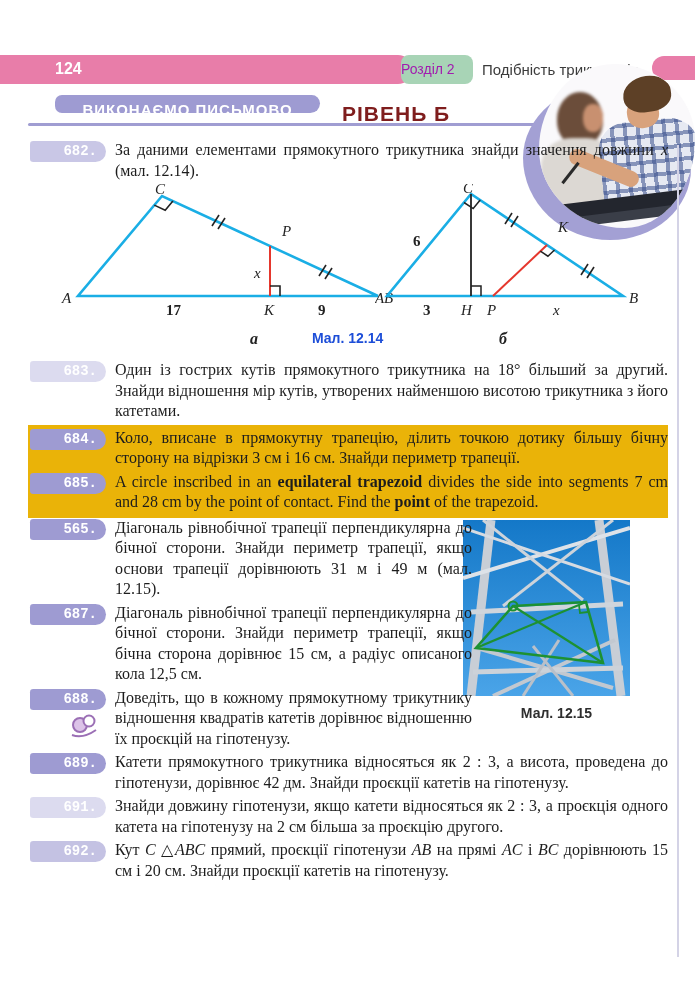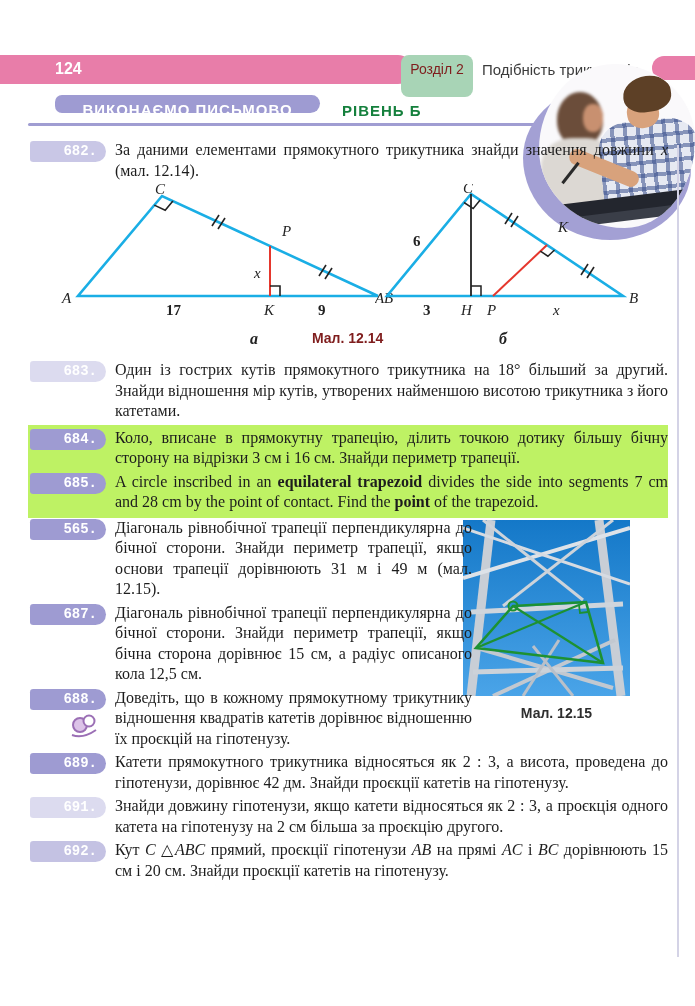--- a/index.html
+++ b/index.html
@@ -4,35 +4,35 @@
 <style>
   html,body{margin:0;padding:0;background:#fff;}
   .page{position:relative;width:695px;height:1006px;background:#fff;overflow:hidden;
         font-family:"Liberation Serif","DejaVu Serif",serif;color:#1d1d1d;}
 
   
   .hdr-bar{position:absolute;left:0;top:55px;width:412px;height:29px;
            background:#e87da9;border-radius:0 14px 14px 0;}
   .hdr-page-num{position:absolute;left:55px;top:60px;color:#fff;
                 font-family:"Liberation Sans",sans-serif;font-weight:bold;font-size:16px;}
-  .hdr-chapter{position:absolute;left:401px;top:55px;width:72px;height:42px;
-               background:#a8d4b6;border-radius:8px;color:#7f1d1d;text-align:center;
+  .hdr-chapter{position:absolute;left:401px;top:55px;width:72px;height:29px;
+               background:#a8d4b6;border-radius:8px;color:#a21caf;
                line-height:29px;font-family:"Liberation Sans",sans-serif;font-size:14px;}
   .hdr-title{position:absolute;left:482px;top:61px;color:#3c3c3c;
              font-family:"Liberation Sans",sans-serif;font-size:15px;}
   .hdr-pink-tab{position:absolute;right:0;top:56px;width:43px;height:24px;
                 background:#e87da9;border-radius:12px 0 0 12px;}
 
   
   .tab-main{position:absolute;left:55px;top:95px;width:265px;height:18px;
             background:#9e9bd2;border-radius:10px 12px 14px 10px;color:#fff;text-align:center;
             line-height:30px;font-family:"Liberation Sans",sans-serif;font-weight:bold;
             font-size:15px;letter-spacing:1px;}
-  .tab-level{position:absolute;left:342px;top:102px;color:#15803d;
-             font-family:"Liberation Sans",sans-serif;font-weight:bold;font-size:15px;letter-spacing:1px;}
+  .tab-level{position:absolute;left:342px;top:102px;color:#7f1d1d;
+             font-family:"Liberation Sans",sans-serif;font-weight:bold;font-size:21px;letter-spacing:1px;}
   .tab-line{position:absolute;left:28px;top:123px;width:532px;height:3px;
             background:#a09dd2;border-radius:2px;}
 
   
   .blob-wrap{position:absolute;right:-6px;top:64px;width:168px;height:172px;}
   .blob-back{position:absolute;left:-10px;top:18px;width:168px;height:158px;background:#a3a0d4;
              border-radius:55% 45% 48% 52% / 48% 55% 45% 52%;}
   .blob-photo{position:absolute;left:6px;top:0;width:156px;height:164px;background:#faf9fb;
               border-radius:48% 52% 45% 55% / 52% 46% 54% 48%;overflow:hidden;}
   .girl{position:absolute;left:0;top:0;width:100%;height:100%;filter:blur(1.6px);}
@@ -62,28 +62,28 @@
   
   .content{position:absolute;left:30px;top:140px;width:638px;}
   .problem{position:relative;padding-left:85px;margin-bottom:3px;
            font-size:16px;line-height:20.5px;text-align:justify;}
   .badge{position:absolute;left:0;top:1px;width:76px;height:21px;background:#9e9bd2;
          border-radius:4px 13px 13px 4px;color:#fff;text-align:right;box-sizing:border-box;
          padding-right:9px;font-family:Liberation Mono, monospace;font-weight:bold;
          font-size:14px;line-height:21px;}
   .dim55{opacity:.55}.dim35{opacity:.35}.dim6{opacity:.6}
   .b{font-weight:bold}.i{font-style:italic}
-  .highlight{background:#bef264;margin-left:-2px;padding:3px 0 2px 2px;}
+  .highlight{background:#eab308;margin-left:-2px;padding:3px 0 2px 2px;}
   .narrow .ptxt{display:block;width:357px;}
   .grp{position:relative;}
 
   
   .diagrams{position:relative;height:170px;margin:2px 0 6px 0;}
   .fig-caption{position:absolute;left:282px;top:146px;font-family:"Liberation Sans",sans-serif;
-               font-weight:600;font-size:14px;color:#7f1d1d;}
+               font-weight:600;font-size:14px;color:#1d4ed8;}
   svg text{font-family:"Liberation Serif",serif;font-style:italic;font-size:15px;fill:#222;}
   svg text.num{font-style:normal;font-weight:bold;font-size:15px;}
   svg text.sub{font-weight:bold;font-size:16px;}
 
   
   .tower{position:absolute;right:18px;top:2px;width:187px;}
   .tower-caption{text-align:center;font-family:"Liberation Sans",sans-serif;font-weight:600;
                  font-size:14px;color:#2e2e2e;margin-top:5px;}
 
   

